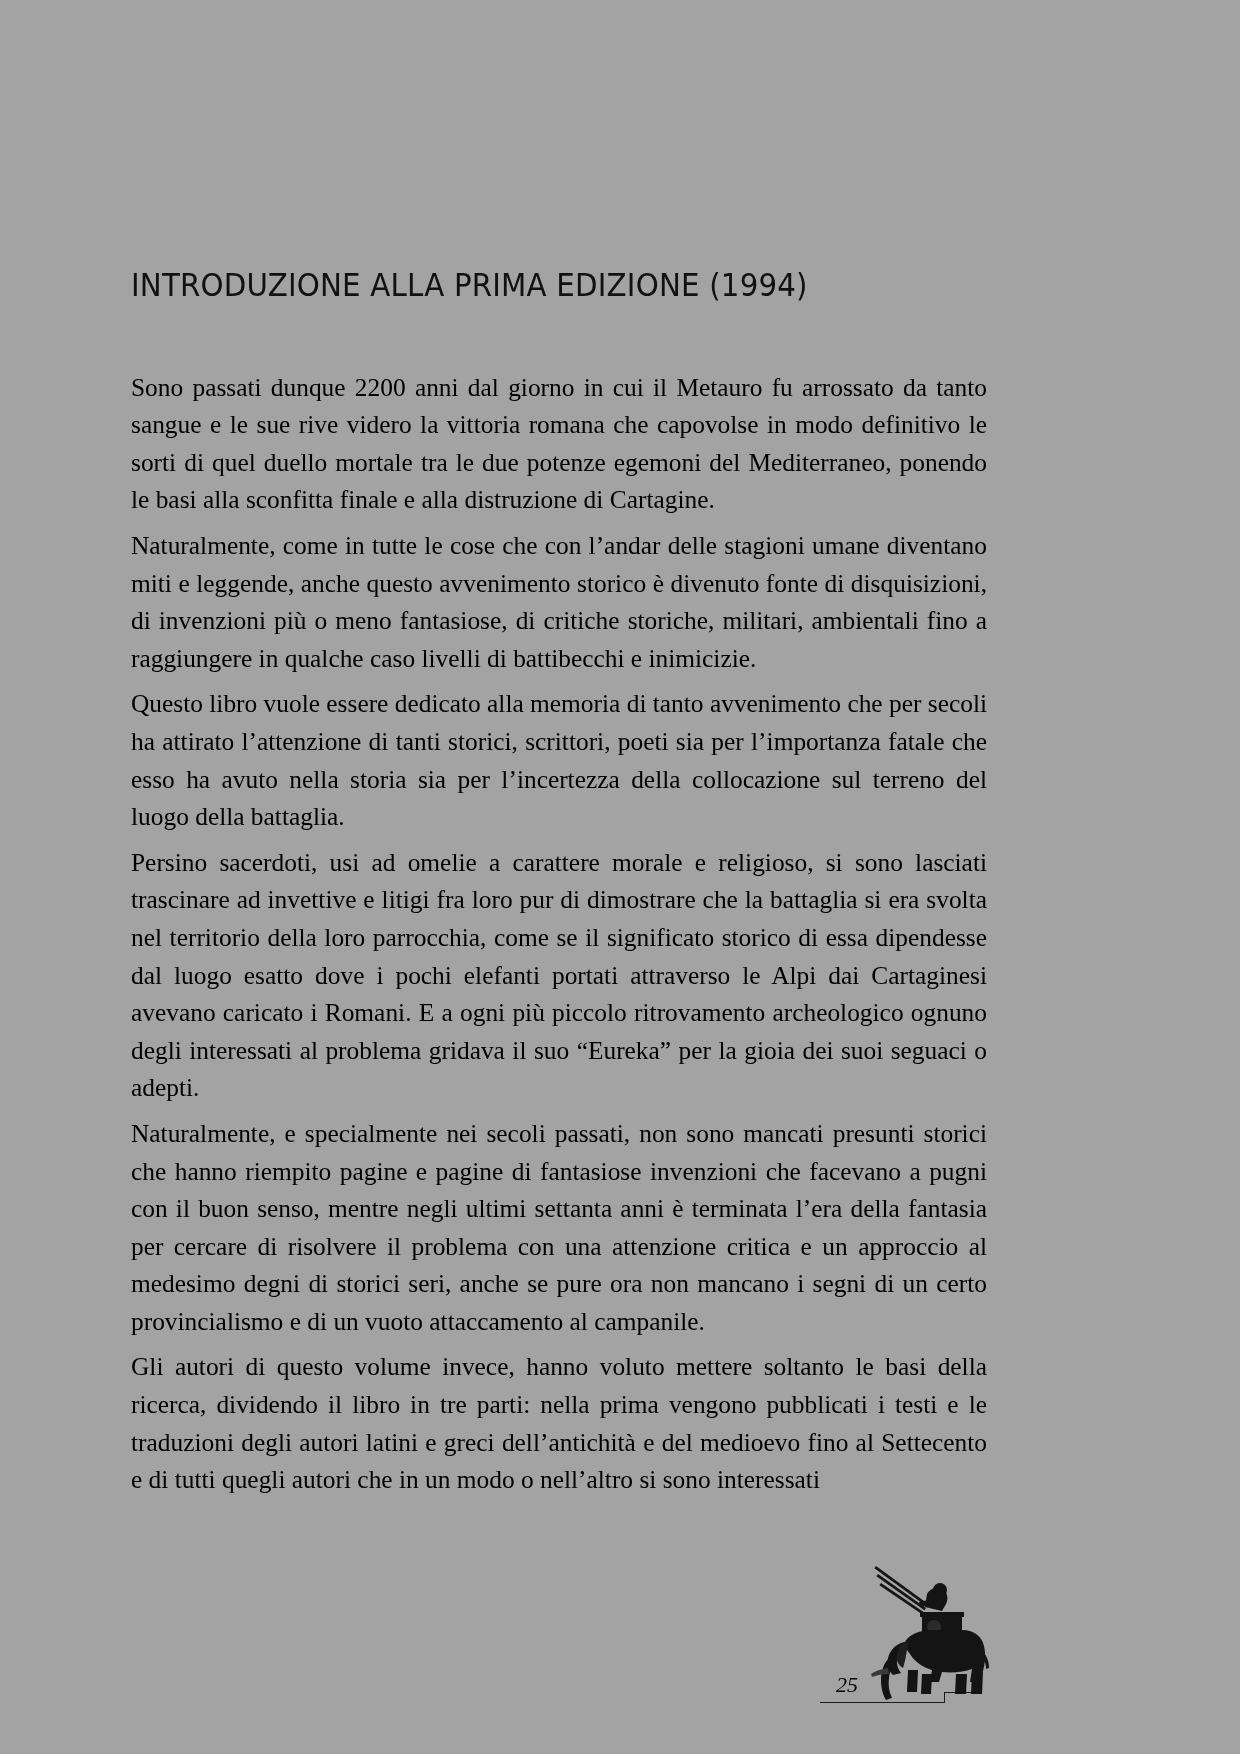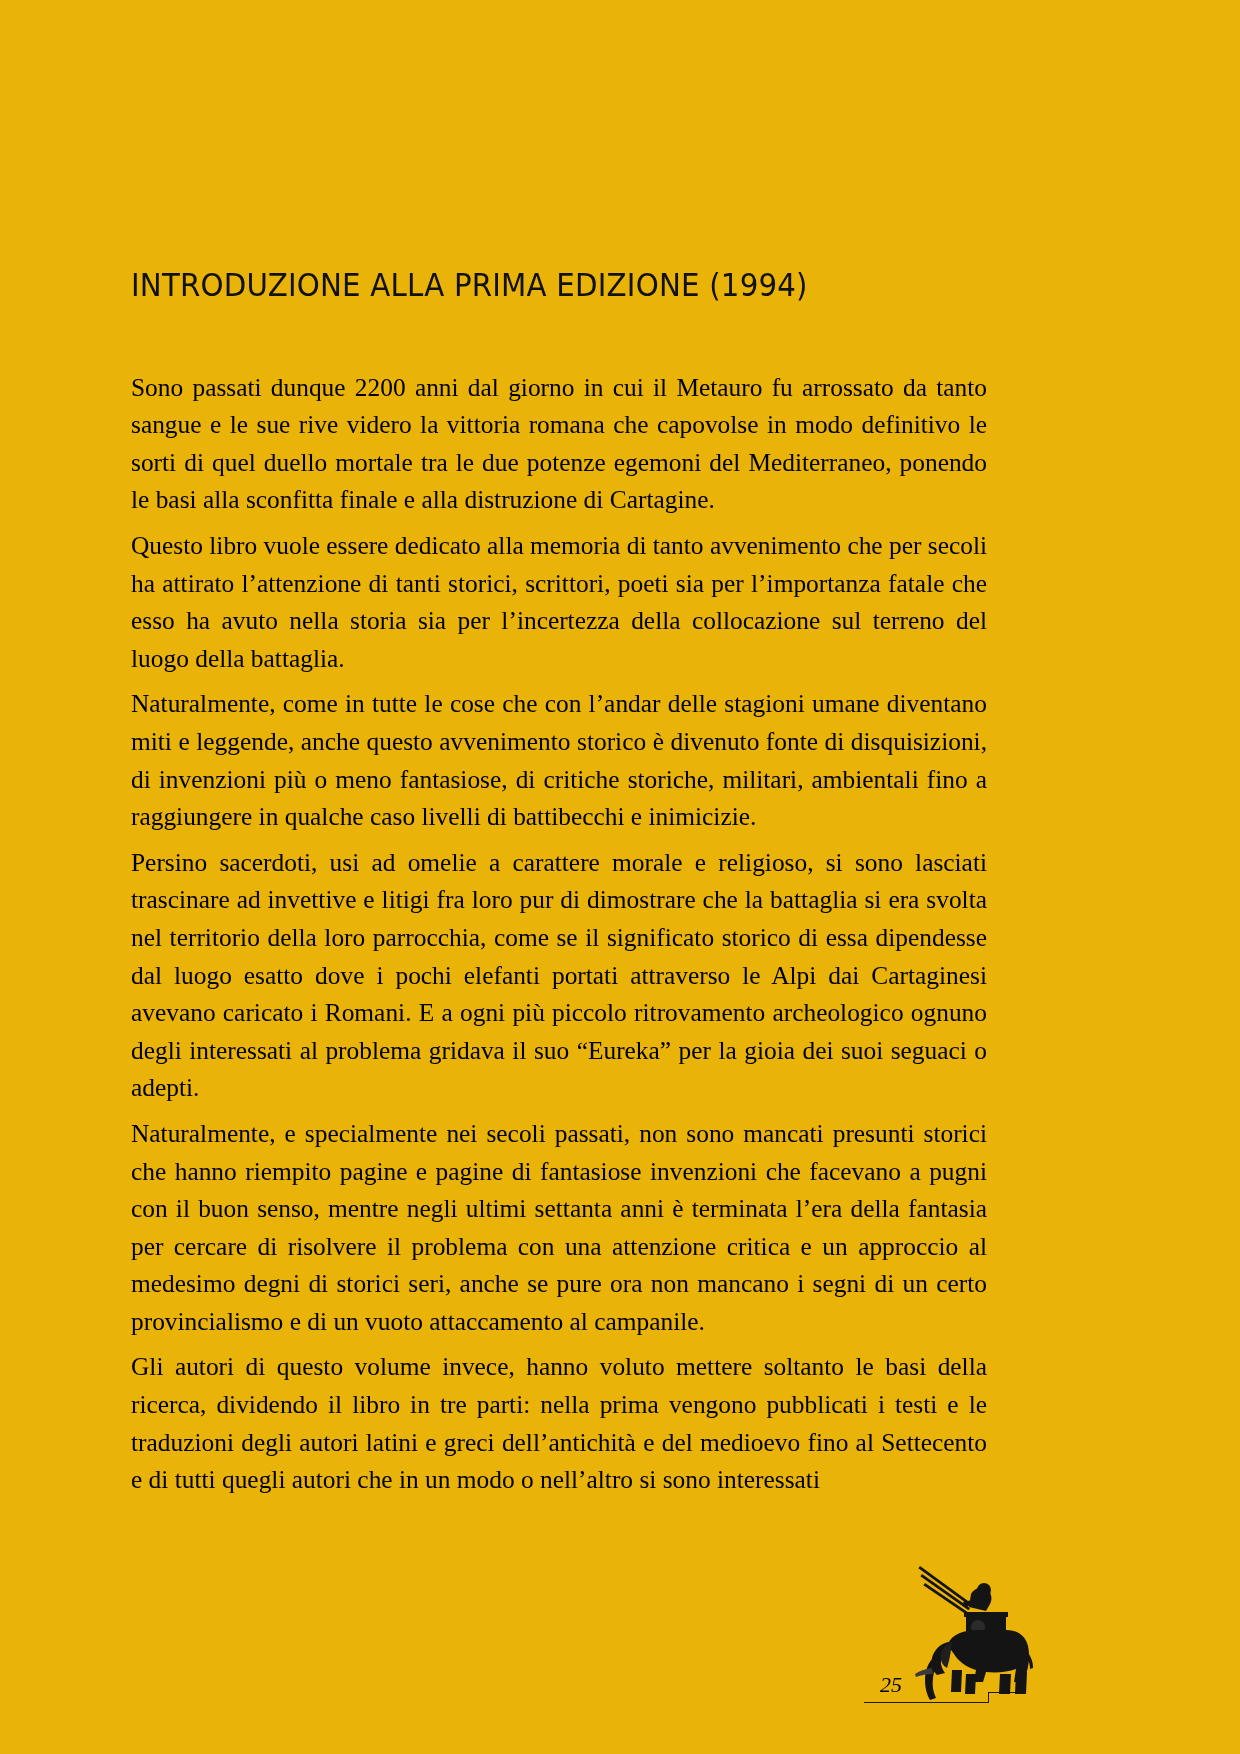--- a/index.html
+++ b/index.html
@@ -8,21 +8,21 @@
     background: #ffffff;
   }
   body {
     font-family: "Liberation Serif", serif;
     color: #000000;
   }
   .page {
     position: relative;
     width: 1240px;
     height: 1754px;
-    background: #eab308;
+    background: #a3a3a3;
     overflow: hidden;
     box-sizing: border-box;
   }
   .content {
     position: absolute;
     left: 131px;
     top: 268px;
     width: 856px;
   }
   .page-title {
@@ -56,21 +56,20 @@
   .para + .para {
     margin-top: 8px;
   }
   
   .footer {
     position: absolute;
     left: 0;
     top: 1636px;
     width: 1148px;
     height: 118px;
-    margin-left: 44px;
   }
   .folio-rule {
     position: absolute;
     left: 820px;
     top: 66px;
     width: 125px;
     height: 1px;
     background: #1a1a1a;
   }
   .folio-rule-step {
@@ -116,22 +115,22 @@
 <body>
 
 <div class="page">
 
   <div class="content">
 
     <h1 class="page-title">INTRODUZIONE ALLA PRIMA EDIZIONE (1994)</h1>
 
     <div class="body-block">
       <p class="para">Sono passati dunque 2200 anni dal giorno in cui il Metauro fu arrossato da tanto sangue e le sue rive videro la vittoria romana che capovolse in modo definitivo le sorti di quel duello mortale tra le due potenze egemoni del Mediterraneo, ponendo le basi alla sconfitta finale e alla distruzione di Cartagine.</p>
+      <p class="para">Naturalmente, come in tutte le cose che con l’andar delle stagioni umane diventano miti e leggende, anche questo avvenimento storico è divenuto fonte di disquisizioni, di invenzioni più o meno fantasiose, di critiche storiche, militari, ambientali fino a raggiungere in qualche caso livelli di battibecchi e inimicizie.</p>
       <p class="para">Questo libro vuole essere dedicato alla memoria di tanto avvenimento che per secoli ha attirato l’attenzione di tanti storici, scrittori, poeti sia per l’importanza fatale che esso ha avuto nella storia sia per l’incertezza della collocazione sul terreno del luogo della battaglia.</p>
-      <p class="para">Naturalmente, come in tutte le cose che con l’andar delle stagioni umane diventano miti e leggende, anche questo avvenimento storico è divenuto fonte di disquisizioni, di invenzioni più o meno fantasiose, di critiche storiche, militari, ambientali fino a raggiungere in qualche caso livelli di battibecchi e inimicizie.</p>
       <p class="para">Persino sacerdoti, usi ad omelie a carattere morale e religioso, si sono lasciati trascinare ad invettive e litigi fra loro pur di dimostrare che la battaglia si era svolta nel territorio della loro parrocchia, come se il significato storico di essa dipendesse dal luogo esatto dove i pochi elefanti portati attraverso le Alpi dai Cartaginesi avevano caricato i Romani. E a ogni più piccolo ritrovamento archeologico ognuno degli interessati al problema gridava il suo “Eureka” per la gioia dei suoi seguaci o adepti.</p>
       <p class="para">Naturalmente, e specialmente nei secoli passati, non sono mancati presunti storici che hanno riempito pagine e pagine di fantasiose invenzioni che facevano a pugni con il buon senso, mentre negli ultimi settanta anni è terminata l’era della fantasia per cercare di risolvere il problema con una attenzione critica e un approccio al medesimo degni di storici seri, anche se pure ora non mancano i segni di un certo provincialismo e di un vuoto attaccamento al campanile.</p>
       <p class="para">Gli autori di questo volume invece, hanno voluto mettere soltanto le basi della ricerca, dividendo il libro in tre parti: nella prima vengono pubblicati i testi e le traduzioni degli autori latini e greci dell’antichità e del medioevo fino al Settecento e di tutti quegli autori che in un modo o nell’altro si sono interessati</p>
     </div>
 
   </div>
 
   <div class="footer">
 
     <div class="folio-rule"></div>

